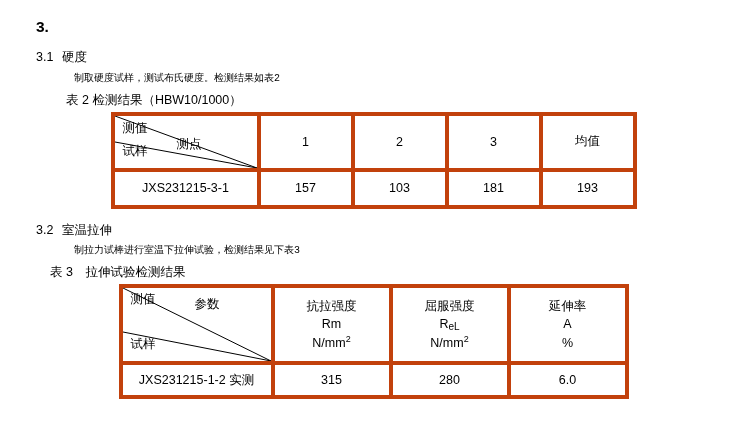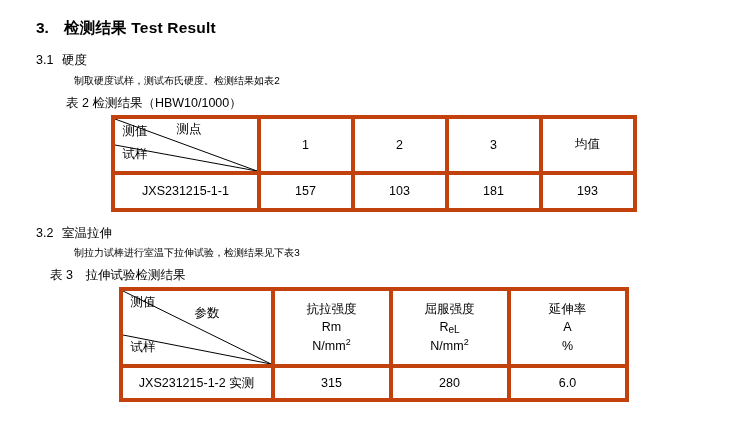--- a/index.html
+++ b/index.html
@@ -99,31 +99,31 @@
   }
   .corner .lbl {
     position: absolute;
     font-size: 12.5px;
     white-space: nowrap;
   }
 
   
   .t2 .corner { width: 142px; height: 52px; }
   .t2 .corner .lbl-a { left: 8px;  top: 4px; }
-  .t2 .corner .lbl-b { left: 62px; top: 2px; }
+  .t2 .corner .lbl-b { left: 62px; top: 20px; }
   .t2 .corner .lbl-c { left: 8px;  top: 27px; }
   .t2 .col-v { width: 90px; }
   .t2 .col-avg { width: 90px; }
   .t2 .row-data td { height: 33px; }
   .t2 .first-cell { text-align: center; }
 
   
   .t3 .corner { width: 148px; height: 73px; }
   .t3 .corner .lbl-a { left: 8px;  top: 3px; }
-  .t3 .corner .lbl-b { left: 72px; top: 14px; }
+  .t3 .corner .lbl-b { left: 72px; top: 8px; }
   .t3 .corner .lbl-c { left: 8px;  top: 48px; }
   .t3 .col-h { width: 114px; }
   .t3 .hdr-stack {
     display: flex;
     flex-direction: column;
     justify-content: center;
     align-items: center;
     height: 73px;
     line-height: 1.45;
     text-align: center;
@@ -132,21 +132,20 @@
   sub { font-size: 10px; vertical-align: baseline; position: relative; top: 2px; }
   sup { font-size: 9px; vertical-align: baseline; position: relative; top: -5px; }
 </style>
 </head>
 <body>
 
 <div class="page">
 
   <div class="section-heading">
     <span class="num">3.</span>
-    <span class="txt">检测结果  Test Result</span>
   </div>
 
   <div class="sub-heading">
     <span class="sub-num">3.1</span><span>硬度</span>
   </div>
 
   <div class="body-line">制取硬度试样，测试布氏硬度。检测结果如表2</div>
 
   <div class="table-caption caption-1">表 2  检测结果（HBW10/1000）</div>
 
@@ -162,21 +161,21 @@
           <span class="lbl lbl-a">测值</span>
           <span class="lbl lbl-b">测点</span>
           <span class="lbl lbl-c">试样</span>
         </td>
         <td class="col-v">1</td>
         <td class="col-v">2</td>
         <td class="col-v">3</td>
         <td class="col-avg">均值</td>
       </tr>
       <tr class="row-data">
-        <td class="first-cell">JXS231215-1-1</td>
+        <td class="first-cell">JXS231215-3-1</td>
         <td>157</td>
         <td>103</td>
         <td>181</td>
         <td>193</td>
       </tr>
     </tbody>
       </table>
   </div>
 
   <div class="sub-heading">

